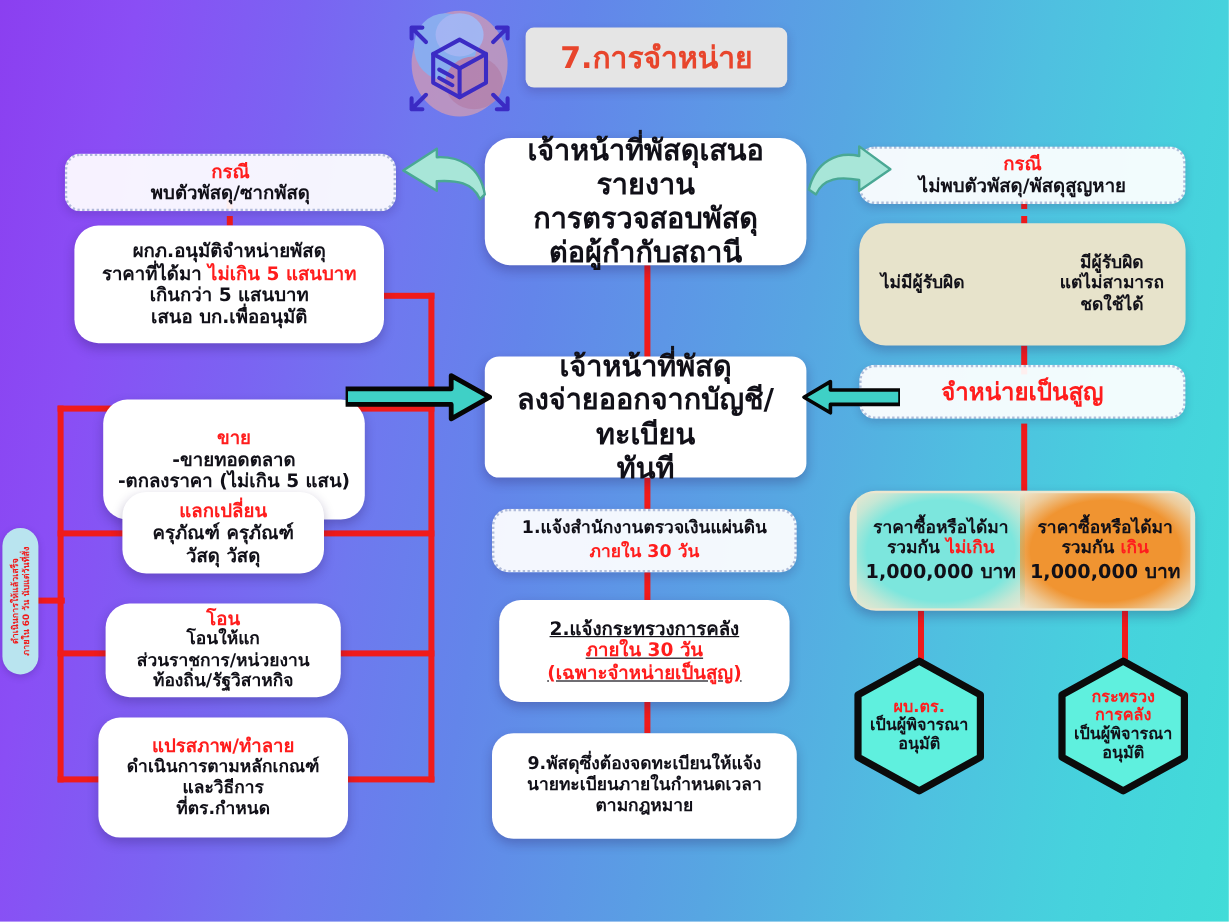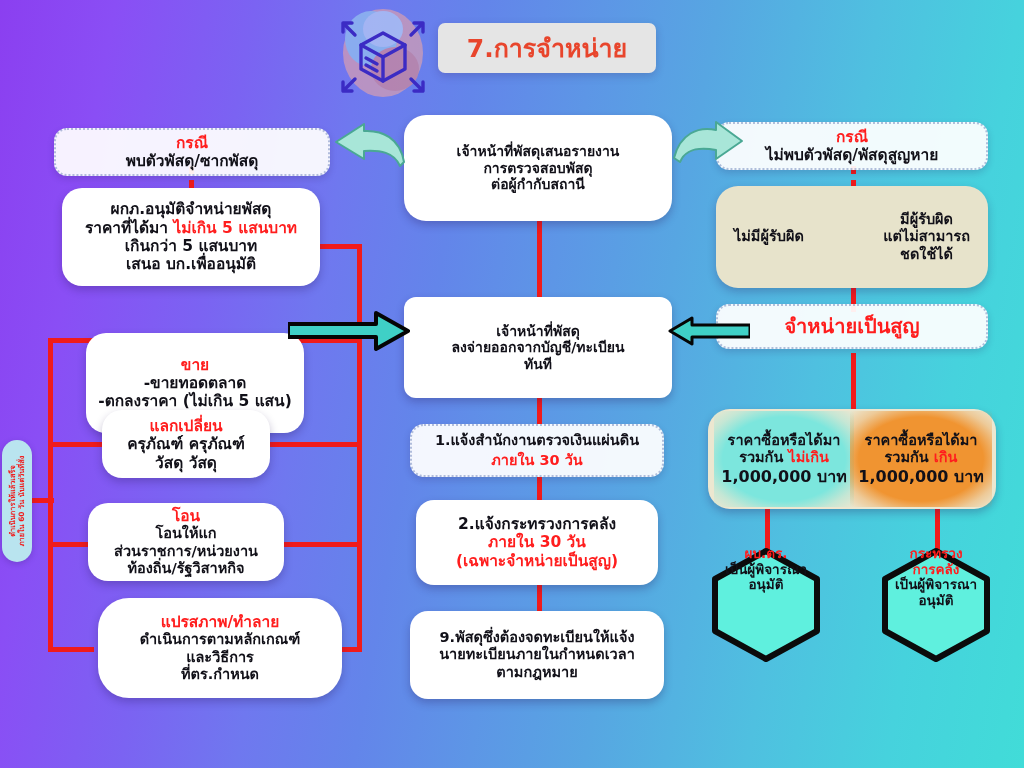--- a/index.html
+++ b/index.html
@@ -26,21 +26,21 @@
   .card.ghost{
     background:rgba(255,255,255,.93);
     border:2px dotted rgba(120,140,190,.55);
     box-shadow:0 3px 7px rgba(40,20,90,.18);
   }
   .card.cream{background:#e7e3cb;box-shadow:0 4px 9px rgba(40,20,90,.25);}
   .card.cream2{background:#ece7d0;}
   .red{color:#ff1d1d;}
   .t14{font-size:14.5px;}
   .t15{font-size:15.5px;}
-  .t18{font-size:14px;}
+  .t18{font-size:24px;}
   .t20{font-size:20px;}
 
   
   #title-chip{
     position:absolute;left:438px;top:23px;width:218px;height:50px;
     background:#e5e5e5;border-radius:7px;
     box-shadow:0 3px 8px rgba(60,30,100,.22);
     display:flex;align-items:center;justify-content:center;
     color:#e8452c;font-size:25px;font-weight:bold;z-index:7;
   }
@@ -62,21 +62,21 @@
     text-align:center;font-weight:bold;font-size:14.5px;line-height:1.22;
     color:#111018;z-index:7;padding:0 4px;box-sizing:border-box;
   }
   .sw-teal{background:radial-gradient(ellipse at 50% 50%,#7ce6dd 0%,#7ce6dd 62%,rgba(124,230,221,.35) 82%,rgba(124,230,221,0) 100%);}
   .sw-orng{background:radial-gradient(ellipse at 50% 50%,#f09431 0%,#f09431 62%,rgba(240,148,49,.35) 82%,rgba(240,148,49,0) 100%);}
 
   
   .hexwrap{position:absolute;z-index:7;}
   .hexwrap .lbl{
     position:absolute;left:0;top:0;width:100%;height:100%;
-    display:flex;flex-direction:column;align-items:center;justify-content:flex-start;
+    display:flex;flex-direction:column;align-items:center;justify-content:center;
     text-align:center;font-weight:bold;font-size:13.5px;line-height:1.16;color:#111018;
   }
 
   
   #side-note{
     position:absolute;left:2px;top:440px;width:30px;height:122px;
     background:#b9e4ef;border-radius:15px;z-index:6;
     box-shadow:0 2px 6px rgba(40,20,90,.22);
   }
   #side-note .vtxt{
@@ -180,21 +180,21 @@
     <div>เจ้าหน้าที่พัสดุ</div>
     <div>ลงจ่ายออกจากบัญชี/ทะเบียน</div>
     <div>ทันที</div>
   </div>
 
   <div class="card ghost t14" style="left:410px;top:424px;width:254px;height:53px;border-radius:14px;justify-content:space-between;">
     <div>1.แจ้งสำนักงานตรวจเงินแผ่นดิน</div>
     <div class="red">ภายใน 30 วัน</div>
   </div>
 
-  <div class="card t15" style="left:416px;top:500px;width:242px;height:85px;border-radius:18px;">
+  <div class="card t15" style="left:416px;top:500px;width:242px;height:85px;border-radius:18px;text-decoration:underline;">
     <div>2.แจ้งกระทรวงการคลัง</div>
     <div class="red">ภายใน 30 วัน</div>
     <div class="red">(เฉพาะจำหน่ายเป็นสูญ)</div>
   </div>
 
   <div class="card t14" style="left:410px;top:611px;width:254px;height:88px;border-radius:18px;">
     <div>9.พัสดุซึ่งต้องจดทะเบียนให้แจ้ง</div>
     <div>นายทะเบียนภายในกำหนดเวลา</div>
     <div>ตามกฎหมาย</div>
   </div>
@@ -225,21 +225,21 @@
     <div>วัสดุ      วัสดุ</div>
   </div>
 
   <div class="card t14" style="left:88px;top:503px;width:196px;height:78px;border-radius:20px;">
     <div class="red t15">โอน</div>
     <div>โอนให้แก</div>
     <div>ส่วนราชการ/หน่วยงาน</div>
     <div>ท้องถิ่น/รัฐวิสาหกิจ</div>
   </div>
 
-  <div class="card t14" style="left:98px;top:598px;width:244px;height:100px;border-radius:31px;">
+  <div class="card t14" style="left:82px;top:598px;width:208px;height:100px;border-radius:18px;">
     <div class="red t15">แปรสภาพ/ทำลาย</div>
     <div>ดำเนินการตามหลักเกณฑ์</div>
     <div>และวิธีการ</div>
     <div>ที่ตร.กำหนด</div>
   </div>
 
   <div id="side-note">
     <div class="vtxt">
       <span>ดำเนินการให้แล้วเสร็จ</span>
       <span>ภายใน 60 วัน นับแต่วันที่สั่ง</span>

